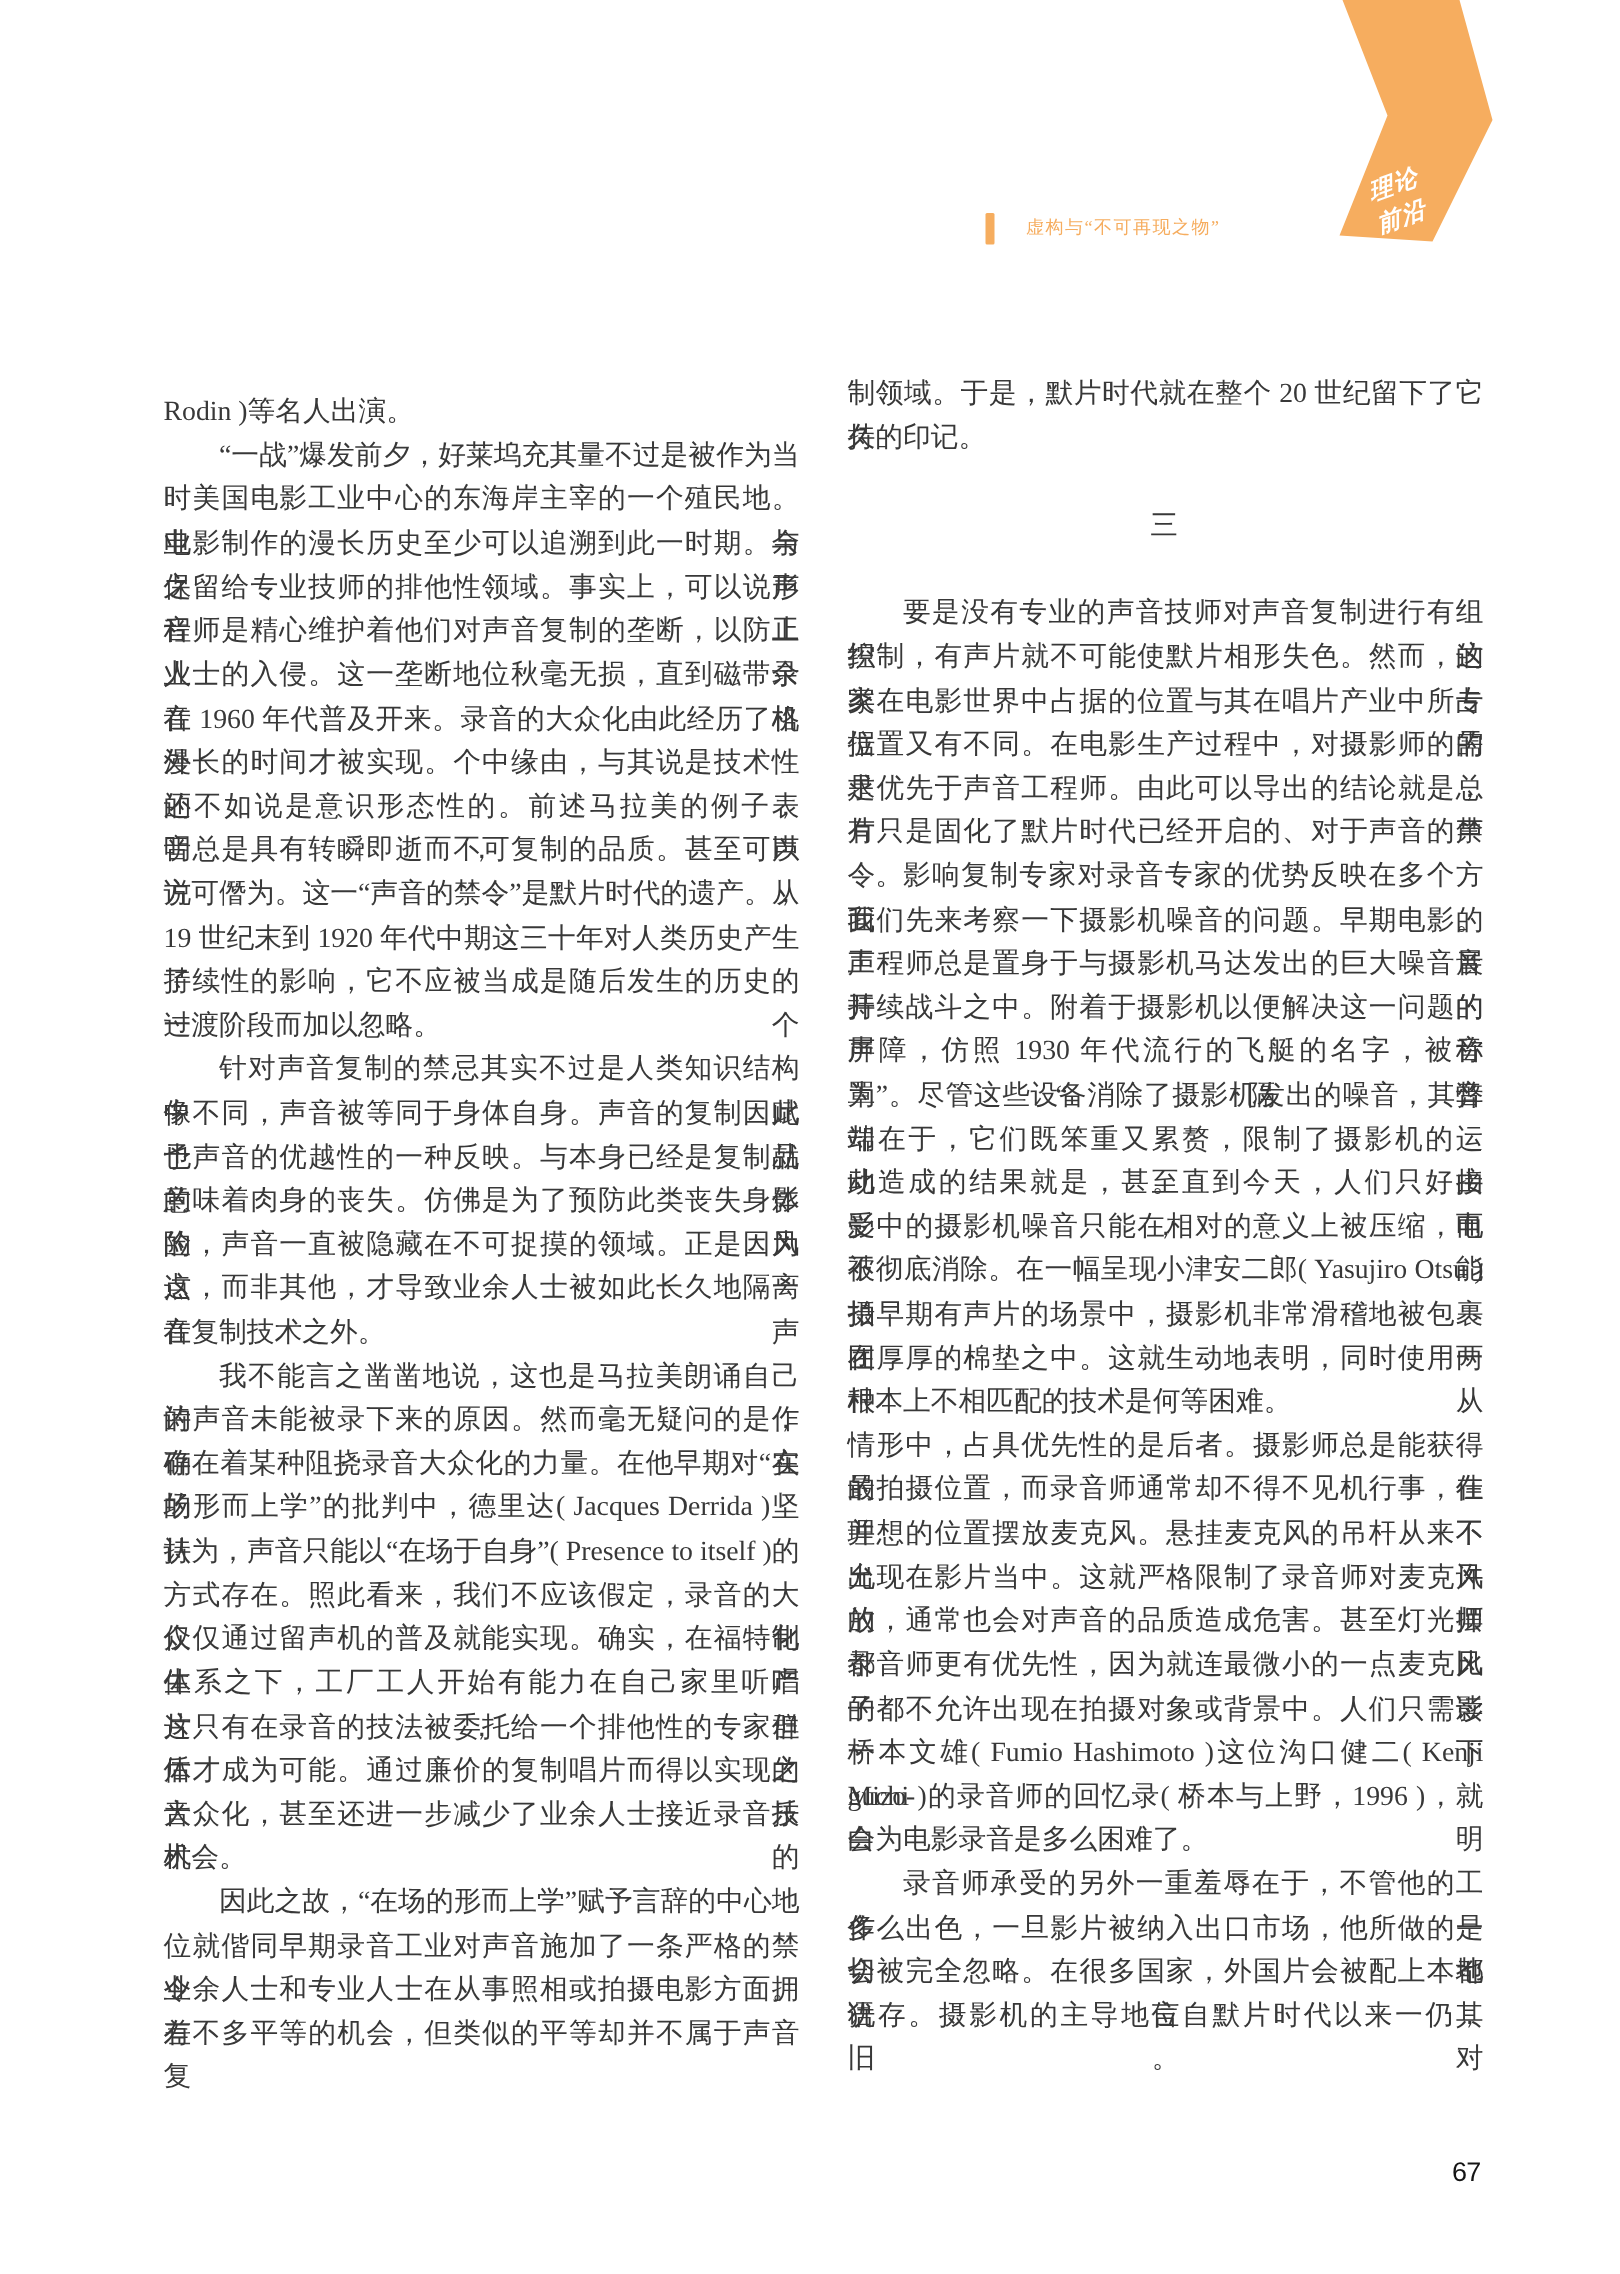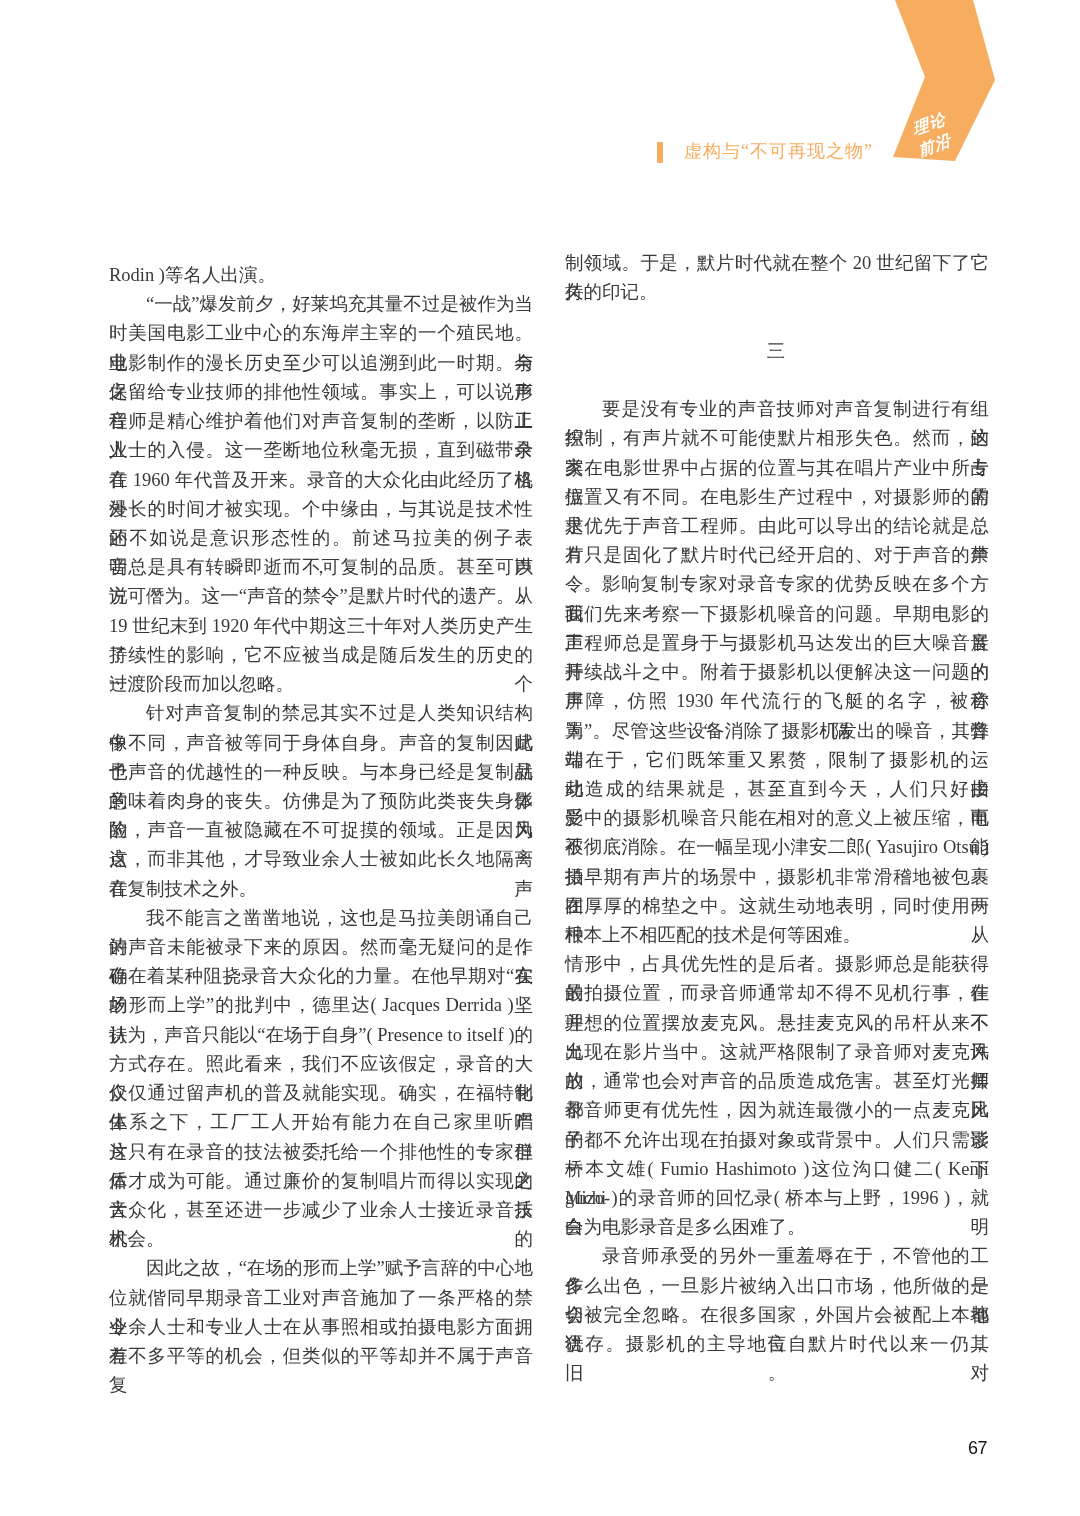--- a/index.html
+++ b/index.html
@@ -25,21 +25,21 @@
 
   
   .running-head-bar {
     position:absolute; left:657px; top:142px;
     width:6px; height:21px;
     background:var(--accent,#f6ad5f); border-radius:1px;
   }
   .running-head-title {
     position:absolute; left:684px; top:139px;
     color:var(--accent,#f6ad5f);
-    font-size:18px; line-height:24px; letter-spacing:1px;
+    font-size:12px; line-height:24px; letter-spacing:1px;
   }
 
   
   .column {
     position:absolute; top:249px; width:424px;
     color:#383838;
     font-size:18.5px;
   }
   .column.left  { left:109px;margin-top:12px; }
   .column.right { left:565px; }

